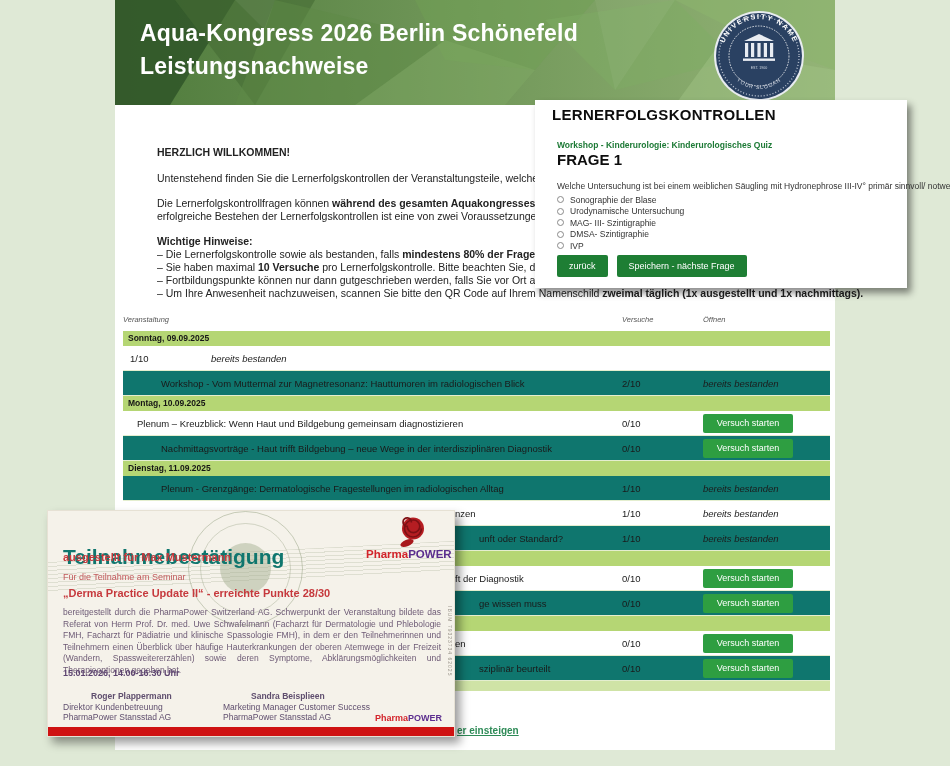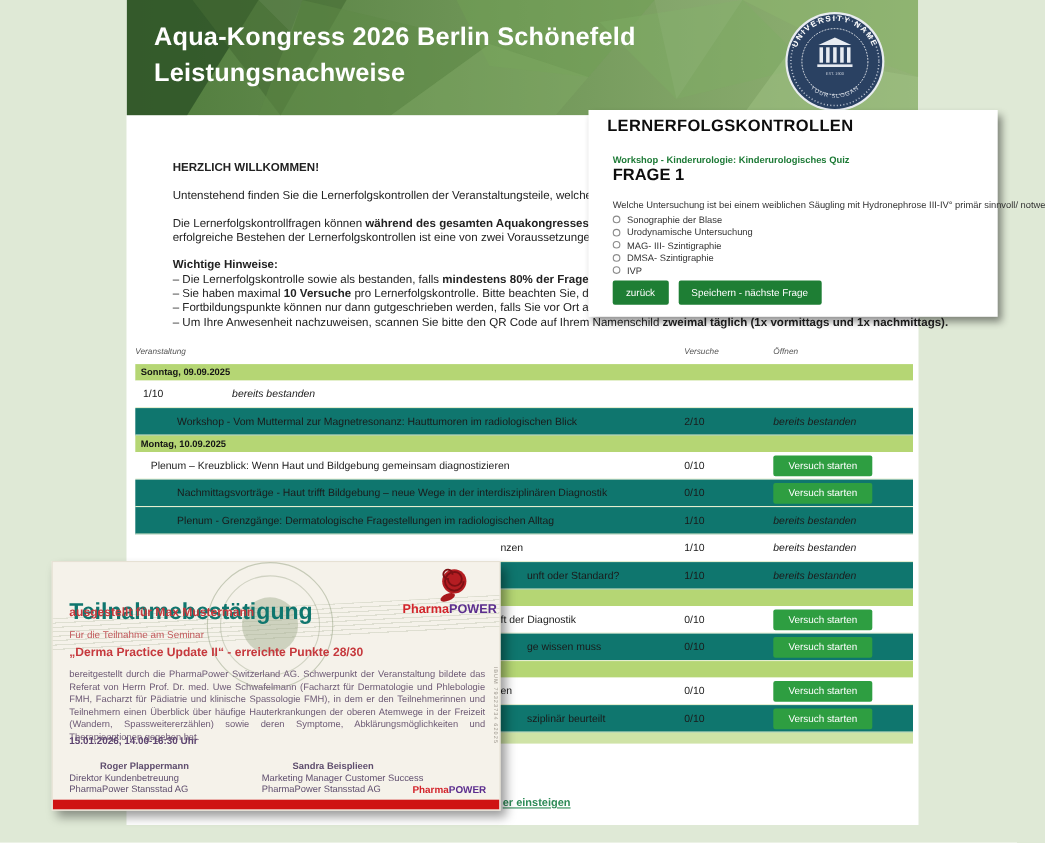--- a/index.html
+++ b/index.html
@@ -63,21 +63,21 @@
     border:1px solid #e6e1d4; box-shadow:5px 6px 9px rgba(0,0,0,.4); overflow:hidden; }
   .cert-red-bar { position:absolute; left:0; bottom:0; width:100%; height:9px; background:#cf1212; }
   .cert-title { position:absolute; left:15px; top:6px; font-size:21px; font-weight:bold; color:#0f766e;margin-top:28px; }
   .cert-issued { position:absolute; left:15px; top:40px; font-size:11px; font-weight:bold; color:#c6393d; }
   .cert-for { position:absolute; left:15px; top:61px; font-size:9px; color:#c2595c; }
   .cert-sem { position:absolute; left:15px; top:76px; font-size:11px; font-weight:bold; color:#c6393d; }
   .cert-body { position:absolute; left:15px; top:96px; width:378px; font-size:8.5px; line-height:11.5px;
     color:#6d5a75; text-align:justify; }
   .cert-date { position:absolute; left:15px; top:157px; font-size:9px; font-weight:bold; color:#5d4470; }
   .cert-sig { position:absolute; top:180px; font-size:8.5px; line-height:10.5px; color:#5f4e6e; }
-  .sig-l { left:15px; } .sig-r { left:190px; }
+  .sig-l { left:15px; } .sig-r { left:175px; }
   .cert-sig .nm { font-weight:bold;padding-left:28px; }
   .brand { font-weight:bold; }
   .brand .p1 { color:#d3242b; } .brand .p2 { color:#5b2d8e; }
   .cert-brand-top { position:absolute; left:318px; top:37px; font-size:11.5px; }
   .cert-brand-bottom { position:absolute; right:12px; bottom:13px; font-size:9px; }
   .shell { position:absolute; left:350px; top:4px; width:30px; height:34px; }
   .cert-serial { position:absolute; right:1px; top:95px; height:130px; writing-mode:vertical-rl;
     font-size:5px; color:#9a948a; letter-spacing:1px; }
   .ring { position:absolute; border:1.5px solid rgba(140,152,120,.45); border-radius:50%; }
   .r1 { left:140px; top:0px; width:115px; height:115px; }
@@ -155,21 +155,21 @@
     <div class="welcome">HERZLICH WILLKOMMEN!</div>
     <div><span>Untenstehend finden Sie die Lernerfolgskontrollen der Veranstaltungsteile, welche Sie vorab ge</span></div>
     <div class="gap"></div>
     <div><span>Die Lernerfolgskontrollfragen können </span><b>während des gesamten Aquakongresses und bis einsch</b></div>
     <div><span>erfolgreiche Bestehen der Lernerfolgskontrollen ist eine von zwei Voraussetzungen für den Erh</span></div>
     <div class="gap"></div>
     <div><b>Wichtige Hinweise:</b></div>
     <div><span>– Die Lernerfolgskontrolle sowie als bestanden, falls </span><b>mindestens 80% der Fragen</b><span> richtig beantwo</span></div>
     <div><span>– Sie haben maximal </span><b>10 Versuche</b><span> pro Lernerfolgskontrolle. Bitte beachten Sie, dass angefang</span></div>
     <div><span>– Fortbildungspunkte können nur dann gutgeschrieben werden, falls Sie vor Ort anwesend war</span></div>
-    <div><span>– Um Ihre Anwesenheit nachzuweisen, scannen Sie bitte den QR Code auf Ihrem Namenschild </span><b>zweimal täglich (1x vormittags und 1x nachmittags).</b></div>
+    <div><span>– Um Ihre Anwesenheit nachzuweisen, scannen Sie bitte den QR Code auf Ihrem Namenschild </span><b>zweimal täglich (1x ausgestellt und 1x nachmittags).</b></div>
   </div>
 
   <div class="tbl">
     <div class="thead">
       <div class="th-t">Veranstaltung</div>
       <div class="th-a">Versuche</div>
       <div class="th-o">Öffnen</div>
     </div>
 
     <div class="secbar">Sonntag, 09.09.2025</div>
@@ -188,20 +188,21 @@
       <div class="cell-t">Plenum – Kreuzblick: Wenn Haut und Bildgebung gemeinsam diagnostizieren</div>
       <div class="cell-a">0/10</div>
       <div class="cell-o"><button class="btn-start">Versuch starten</button></div>
     </div>
     <div class="row alt">
       <div class="cell-t">Nachmittagsvorträge - Haut trifft Bildgebung – neue Wege in der interdisziplinären Diagnostik</div>
       <div class="cell-a">0/10</div>
       <div class="cell-o"><button class="btn-start">Versuch starten</button></div>
     </div>
 
+    <div class="secbar">Dienstag, 11.09.2025</div>
     <div class="row alt">
       <div class="cell-t">Plenum -  Grenzgänge: Dermatologische Fragestellungen im radiologischen Alltag</div>
       <div class="cell-a">1/10</div>
       <div class="cell-o"><span class="status">bereits bestanden</span></div>
     </div>
     <div class="row">
       <div class="cell-t"><span class="frag">nzen</span></div>
       <div class="cell-a">1/10</div>
       <div class="cell-o"><span class="status">bereits bestanden</span></div>
     </div>

